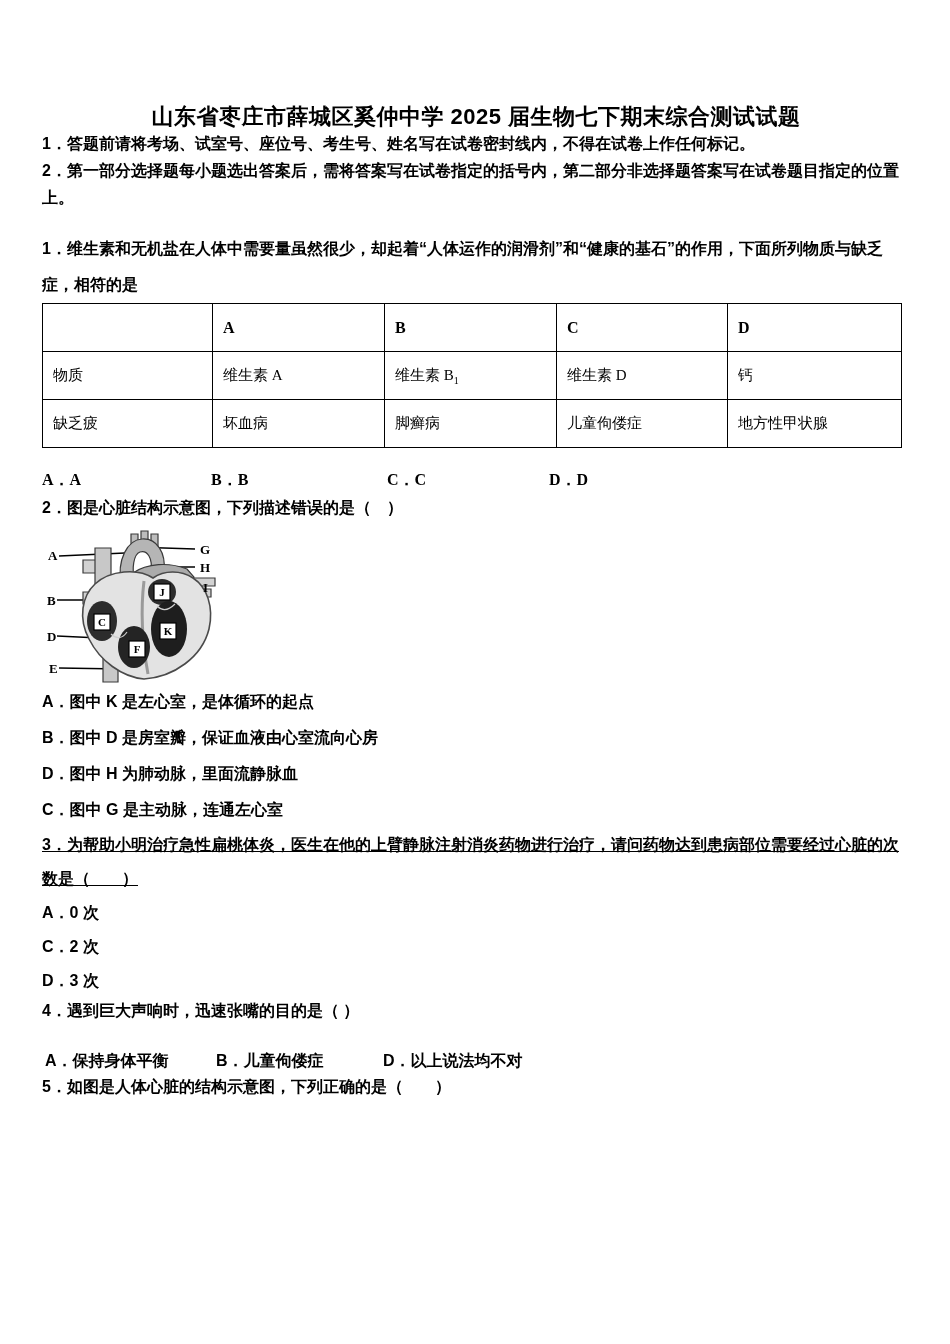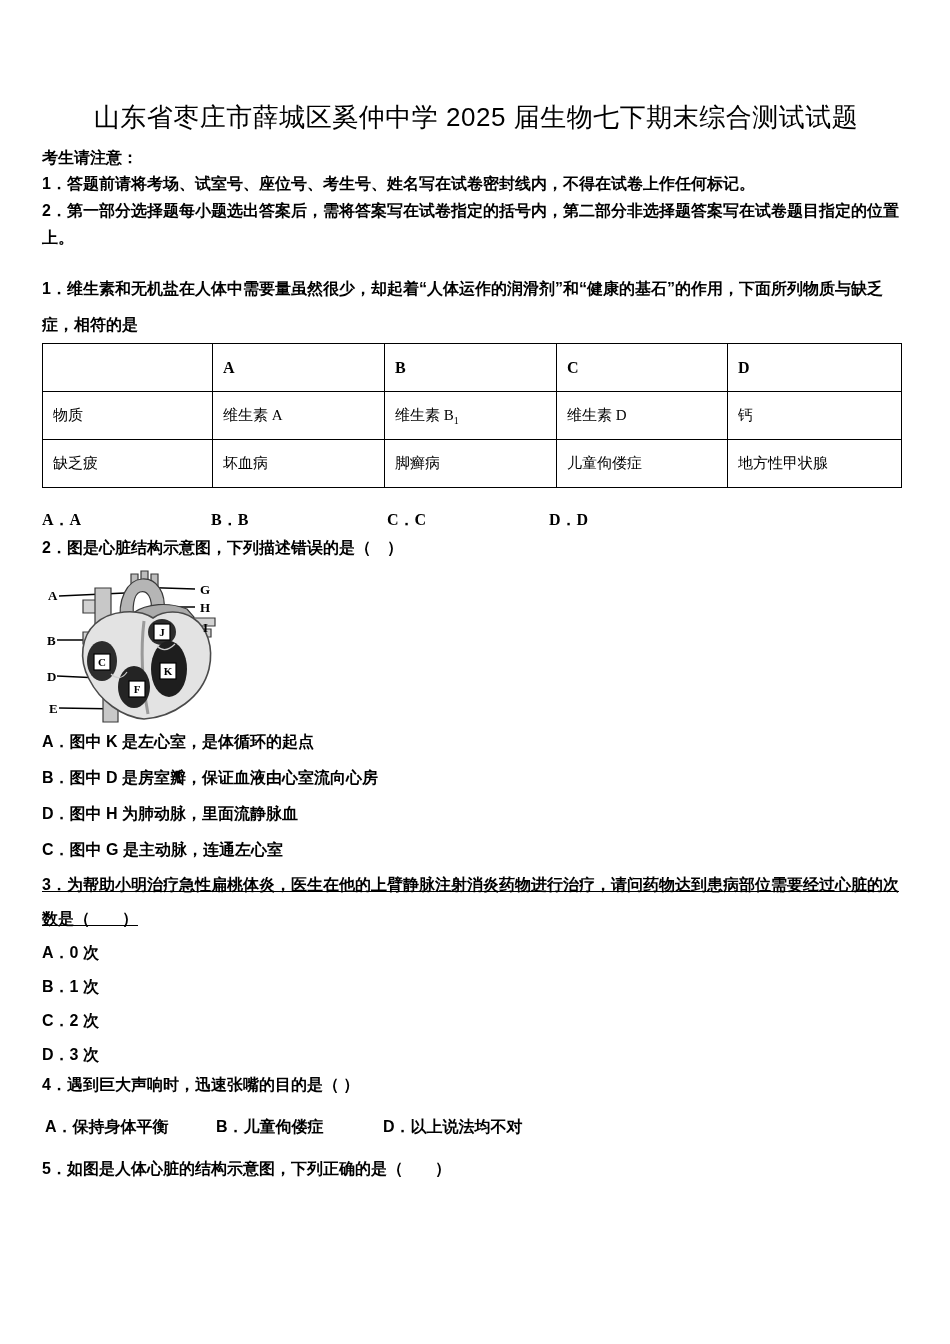--- a/index.html
+++ b/index.html
@@ -7,21 +7,21 @@
     width: 950px; height: 1344px;
     background: #ffffff; color: #000000;
     font-family: "Liberation Sans", "DejaVu Sans", sans-serif;
     overflow: hidden;
   }
   .page { padding: 0 40px 0 42px; }
 
   .exam-title {
     padding-top: 104px;
     text-align: center;
-    font-size: 26px; font-weight: 400; line-height: 26px;
+    font-size: 22px; font-weight: 700; line-height: 26px;
     letter-spacing: 0.5px;
   }
 
   .notice-heading { margin-top: 16px; font-size: 16px; font-weight: 700; line-height: 24px; }
   .notice-item    { font-size: 16px; font-weight: 700; line-height: 27px; }
 
   .q-text { font-size: 16px; font-weight: 700; }
   .q1-text { margin-top: 20px; line-height: 36px; }
 
   table.vit-table {
@@ -48,44 +48,43 @@
 
   .heart-figure { margin: 6px 0 0 3px; width: 190px; height: 158px; }
   .heart-figure svg { display: block; }
 
   .q2-options div { font-size: 16px; font-weight: 700; line-height: 36px; }
 
   .q3-text { line-height: 34px; text-decoration: underline; }
   .q3-options div { font-size: 16px; font-weight: 700; line-height: 34px; }
 
   .q4-text { line-height: 26px; }
-  .q4-options { margin-top: 16px; line-height: 26px; padding-left: 3px; }
+  .q4-options { margin-top: 24px; line-height: 26px; padding-left: 3px; }
   .q4-options .opt-a { width: 171px; }
   .q4-options .opt-b { width: 167px; }
   .q4-options .opt-c { width: 210px; }
 
-  .q5-text { margin-top: 16px; line-height: 26px; }
+  .q5-text { margin-top: 0; line-height: 26px; }
 
   .svg-letter {
     font-family: "Liberation Serif", "DejaVu Serif", serif;
     font-size: 13px; font-weight: 700; fill: #000;
   }
   .svg-boxletter {
     font-family: "Liberation Serif", "DejaVu Serif", serif;
     font-size: 11px; font-weight: 700; fill: #000;
   }
 </style>
 </head>
 <body>
 
 <div class="page">
 
   <div class="exam-title">山东省枣庄市薛城区奚仲中学 2025 届生物七下期末综合测试试题</div>
 
-  <div class="notice-heading">考生请注意：</div>
   <div class="notice-item">1．答题前请将考场、试室号、座位号、考生号、姓名写在试卷密封线内，不得在试卷上作任何标记。</div>
   <div class="notice-item">2．第一部分选择题每小题选出答案后，需将答案写在试卷指定的括号内，第二部分非选择题答案写在试卷题目指定的位置上。</div>
 
   <div class="q-text q1-text">1．维生素和无机盐在人体中需要量虽然很少，却起着“人体运作的润滑剂”和“健康的基石”的作用，下面所列物质与缺乏症，相符的是</div>
 
   <table class="vit-table">
     <colgroup>
         <col style="width:170px">
         <col style="width:172px">
         <col style="width:172px">
@@ -189,21 +188,20 @@
   <div class="q2-options">
     <div>A．图中 K 是左心室，是体循环的起点</div>
     <div>B．图中 D 是房室瓣，保证血液由心室流向心房</div>
     <div>D．图中 H 为肺动脉，里面流静脉血</div>
     <div>C．图中 G 是主动脉，连通左心室</div>
   </div>
 
   <div class="q-text q3-text">3．为帮助小明治疗急性扁桃体炎，医生在他的上臂静脉注射消炎药物进行治疗，请问药物达到患病部位需要经过心脏的次数是（　　）</div>
   <div class="q3-options">
     <div>A．0 次</div>
-    <div>B．1 次</div>
     <div>C．2 次</div>
     <div>D．3 次</div>
   </div>
 
   <div class="q-text q4-text">4．遇到巨大声响时，迅速张嘴的目的是（ ）</div>
   <div class="opt-row q4-options">
     <span class="opt-a">A．保持身体平衡</span>
     <span class="opt-b">B．儿童佝偻症</span>
     <span class="opt-d">D．以上说法均不对</span>
   </div>

